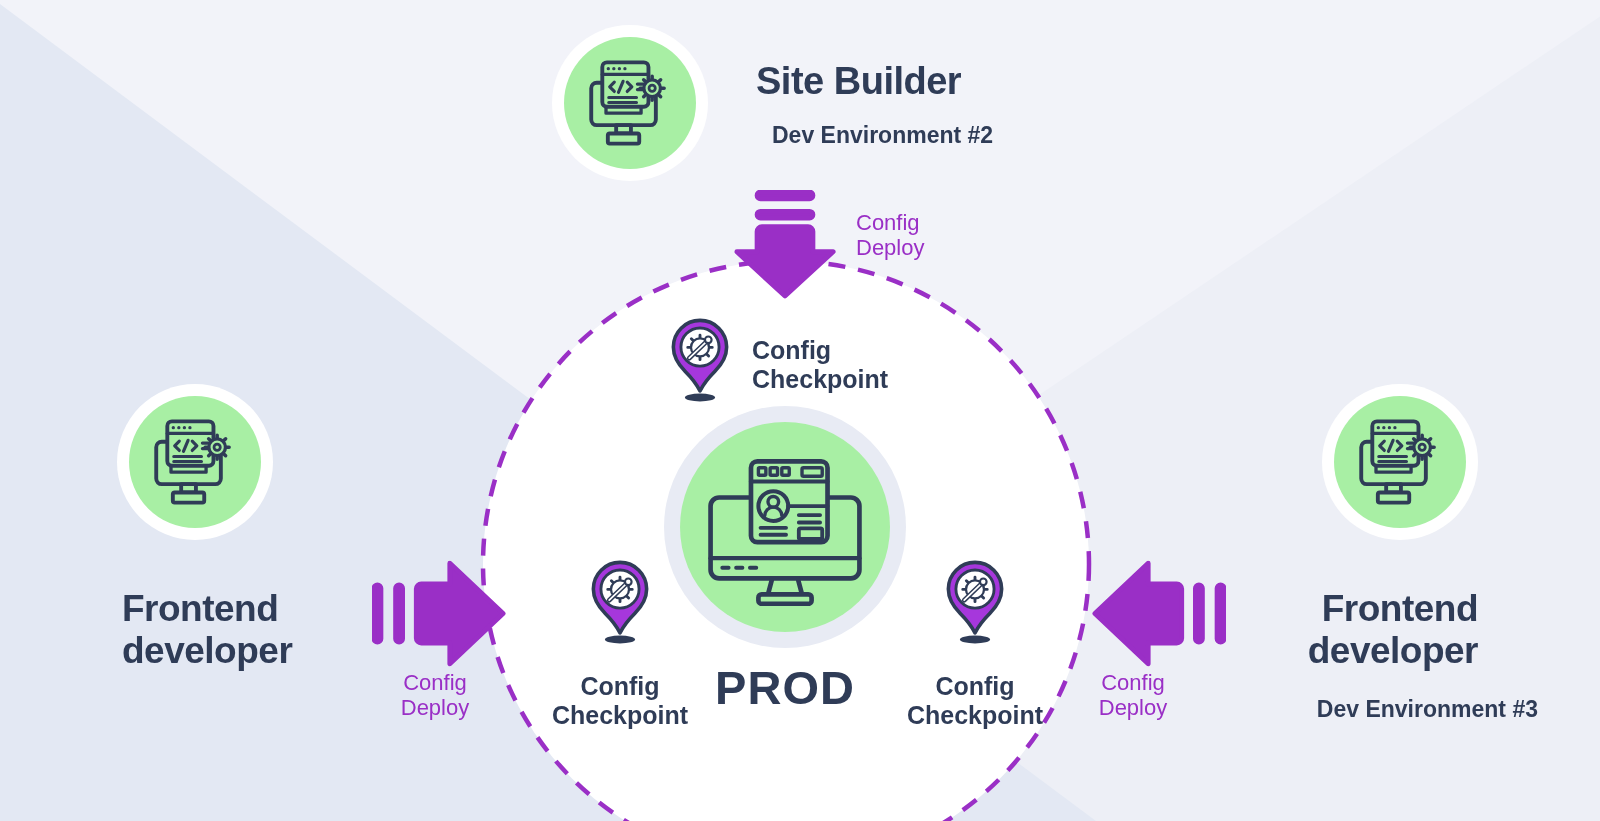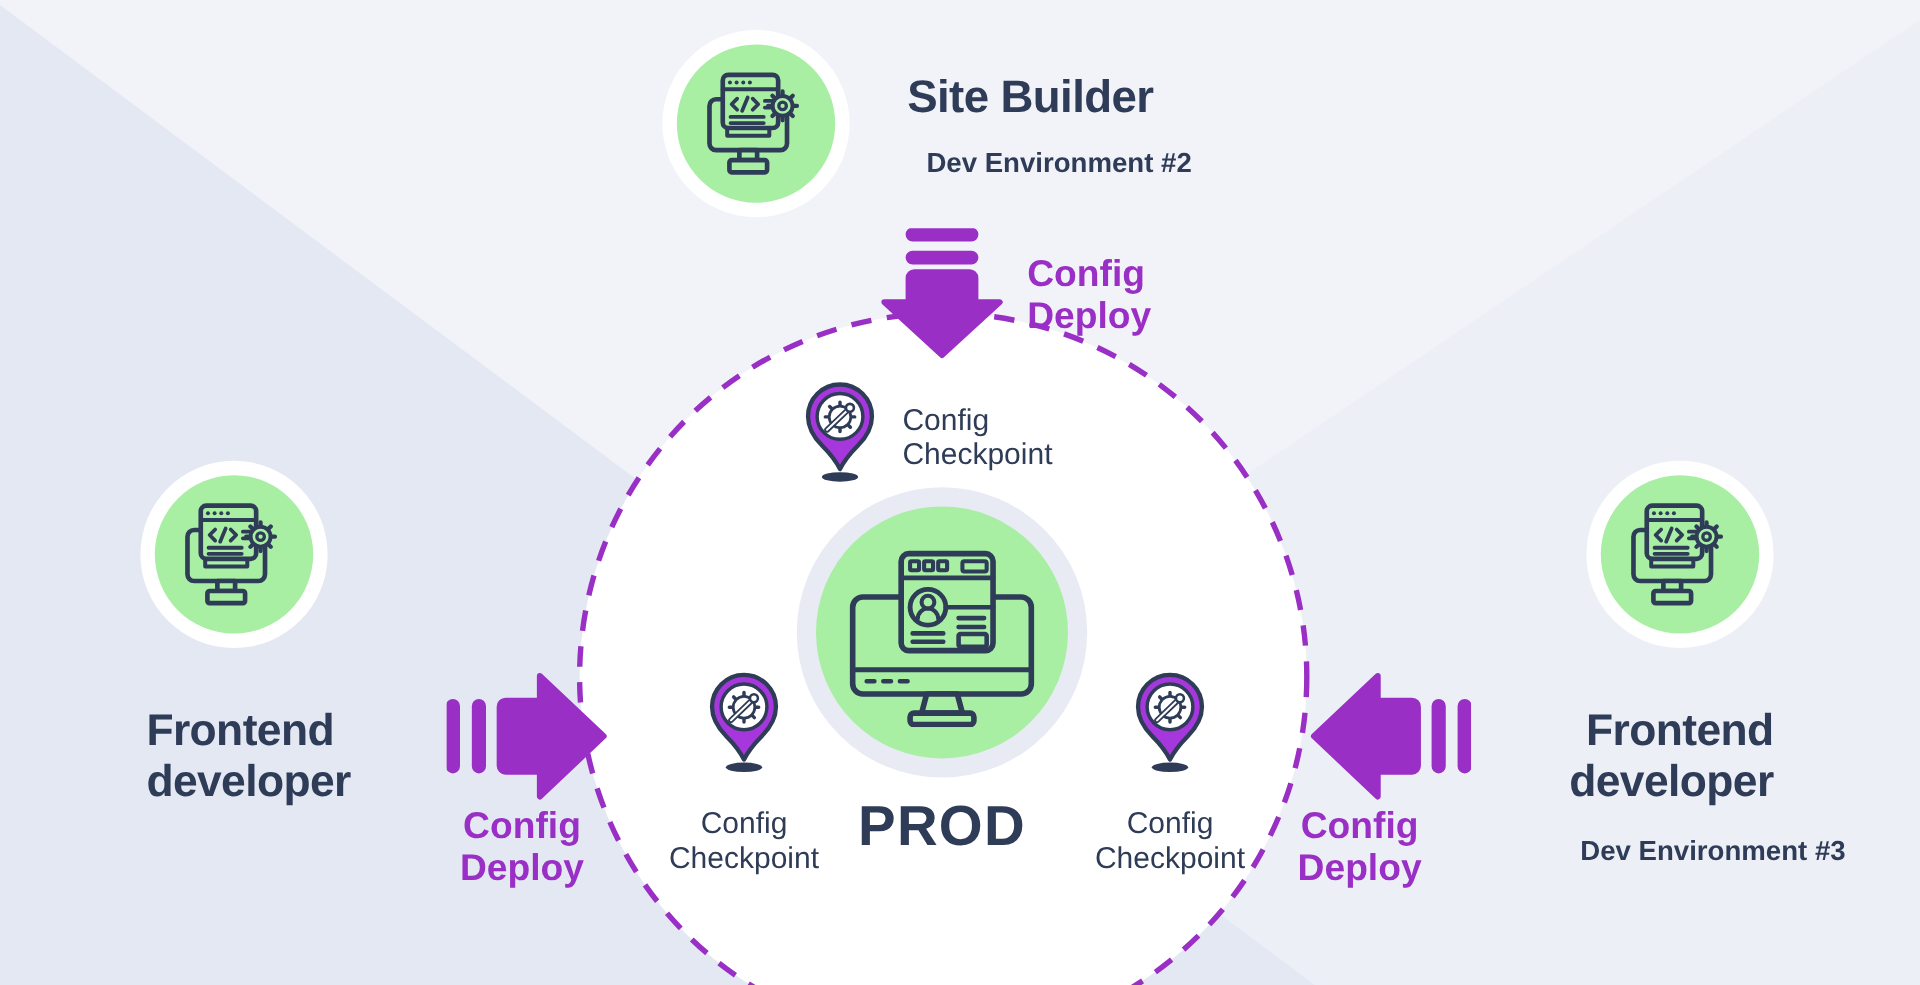--- a/index.html
+++ b/index.html
@@ -23,22 +23,22 @@
   
   .badge{position:absolute;border-radius:50%;background:var(--white);
          display:flex;align-items:center;justify-content:center;}
   .badge-green{border-radius:50%;background:var(--green);
          display:flex;align-items:center;justify-content:center;}
 
   
   .h1{font-weight:800;font-size:38px;letter-spacing:-0.5px;color:var(--navy);line-height:1.14;}
   .h1.small{font-size:37px;}
   .sub{font-weight:700;font-size:23px;color:var(--navy);}
-  .deploy{color:var(--purple);font-weight:700;font-size:31px;line-height:1.12;}
-  .checkpoint{color:var(--navy);font-weight:400;font-size:25px;line-height:1.16;}
+  .deploy{color:var(--purple);font-weight:400;font-size:22px;line-height:1.12;}
+  .checkpoint{color:var(--navy);font-weight:700;font-size:25px;line-height:1.16;}
   .prod{font-weight:800;font-size:47px;letter-spacing:1px;color:var(--navy);text-align:center;}
   .ta-c{text-align:center;} .ta-r{text-align:right;}
 
   
   .arrowpath{fill:var(--purple);stroke:var(--purple);stroke-width:5;stroke-linejoin:round;stroke-linecap:round;}
   .ln{fill:none;stroke:var(--navy);stroke-linecap:round;stroke-linejoin:round;}
   .fg{fill:var(--green);} .fw{fill:var(--white);} .fnavy{fill:var(--navy);}
   .flip-x{transform:scaleX(-1);}
   svg{display:block;}
   .hidden-defs{position:absolute;width:0;height:0;overflow:hidden;}

